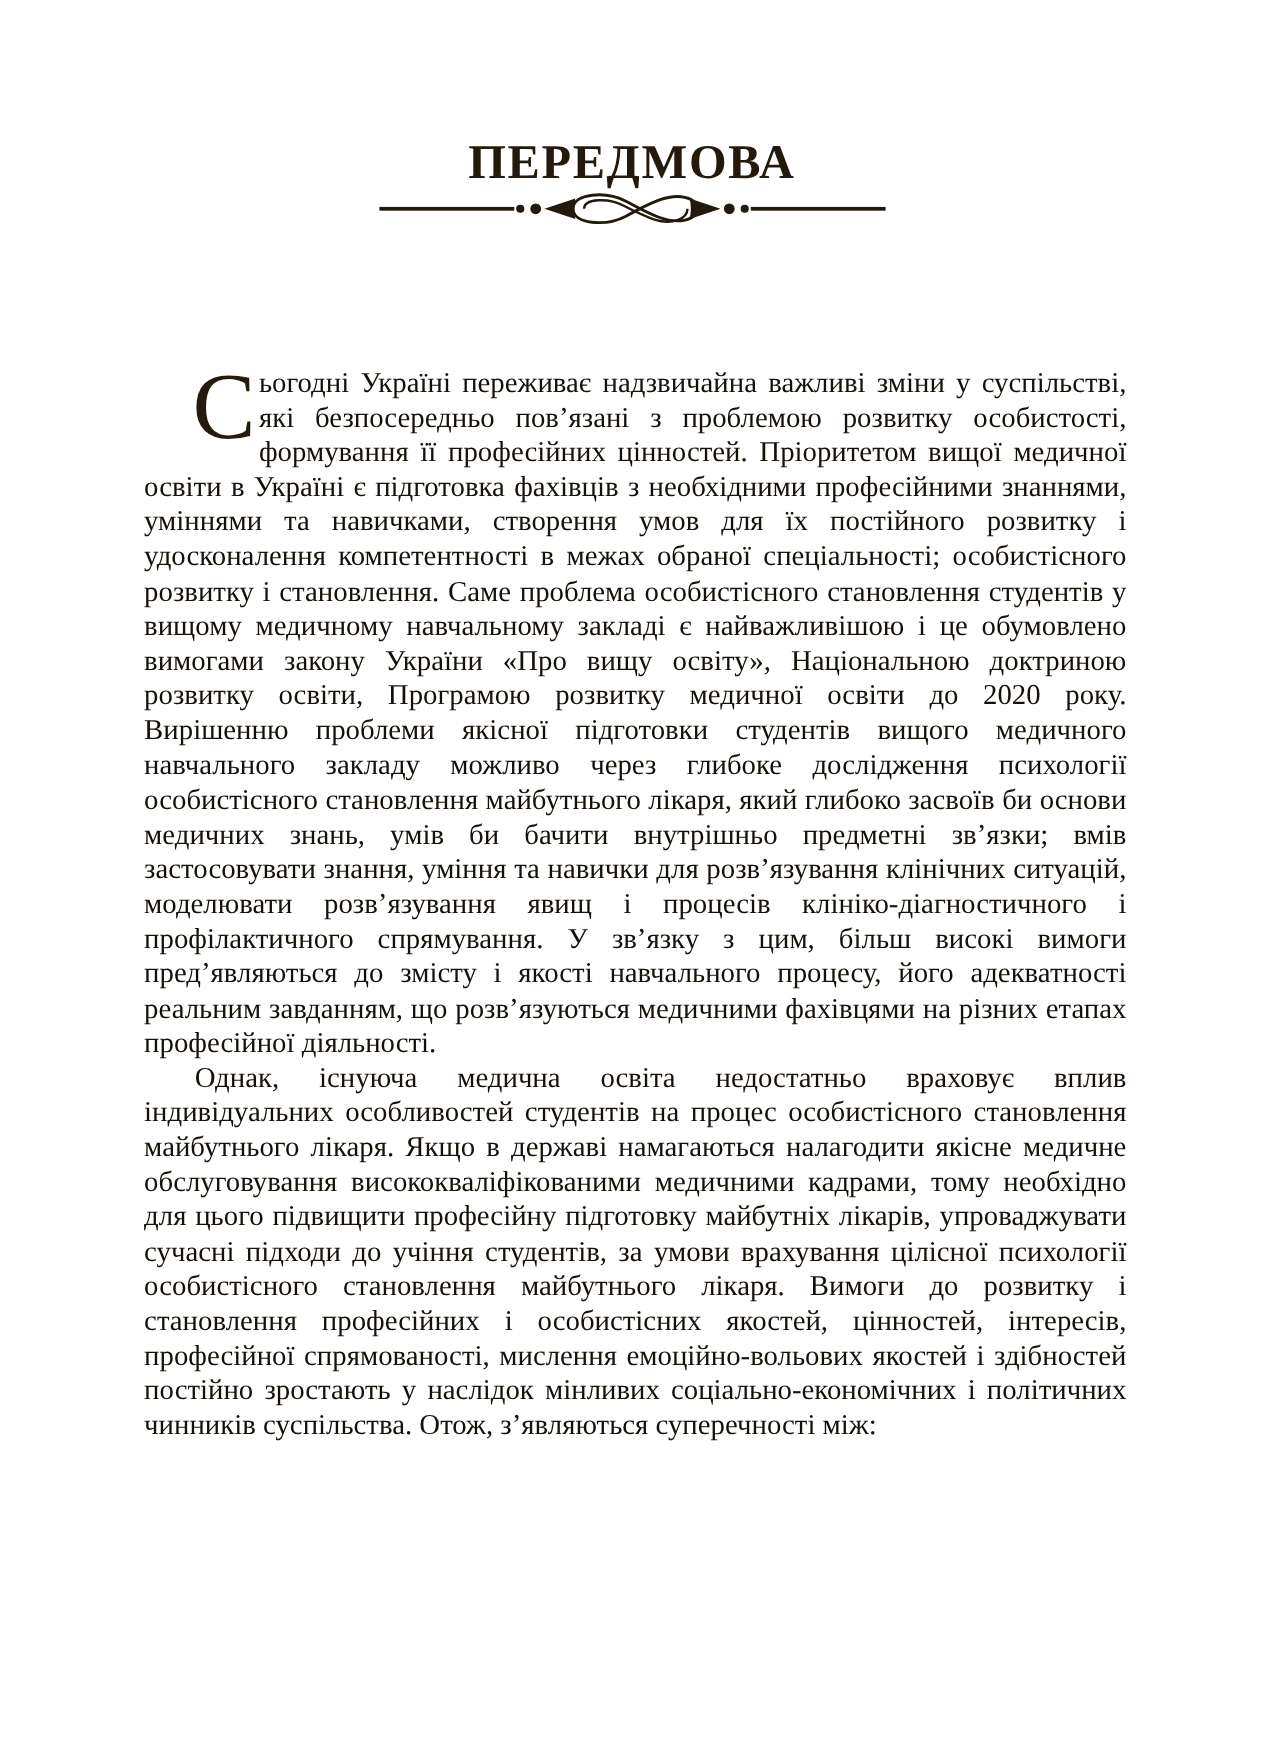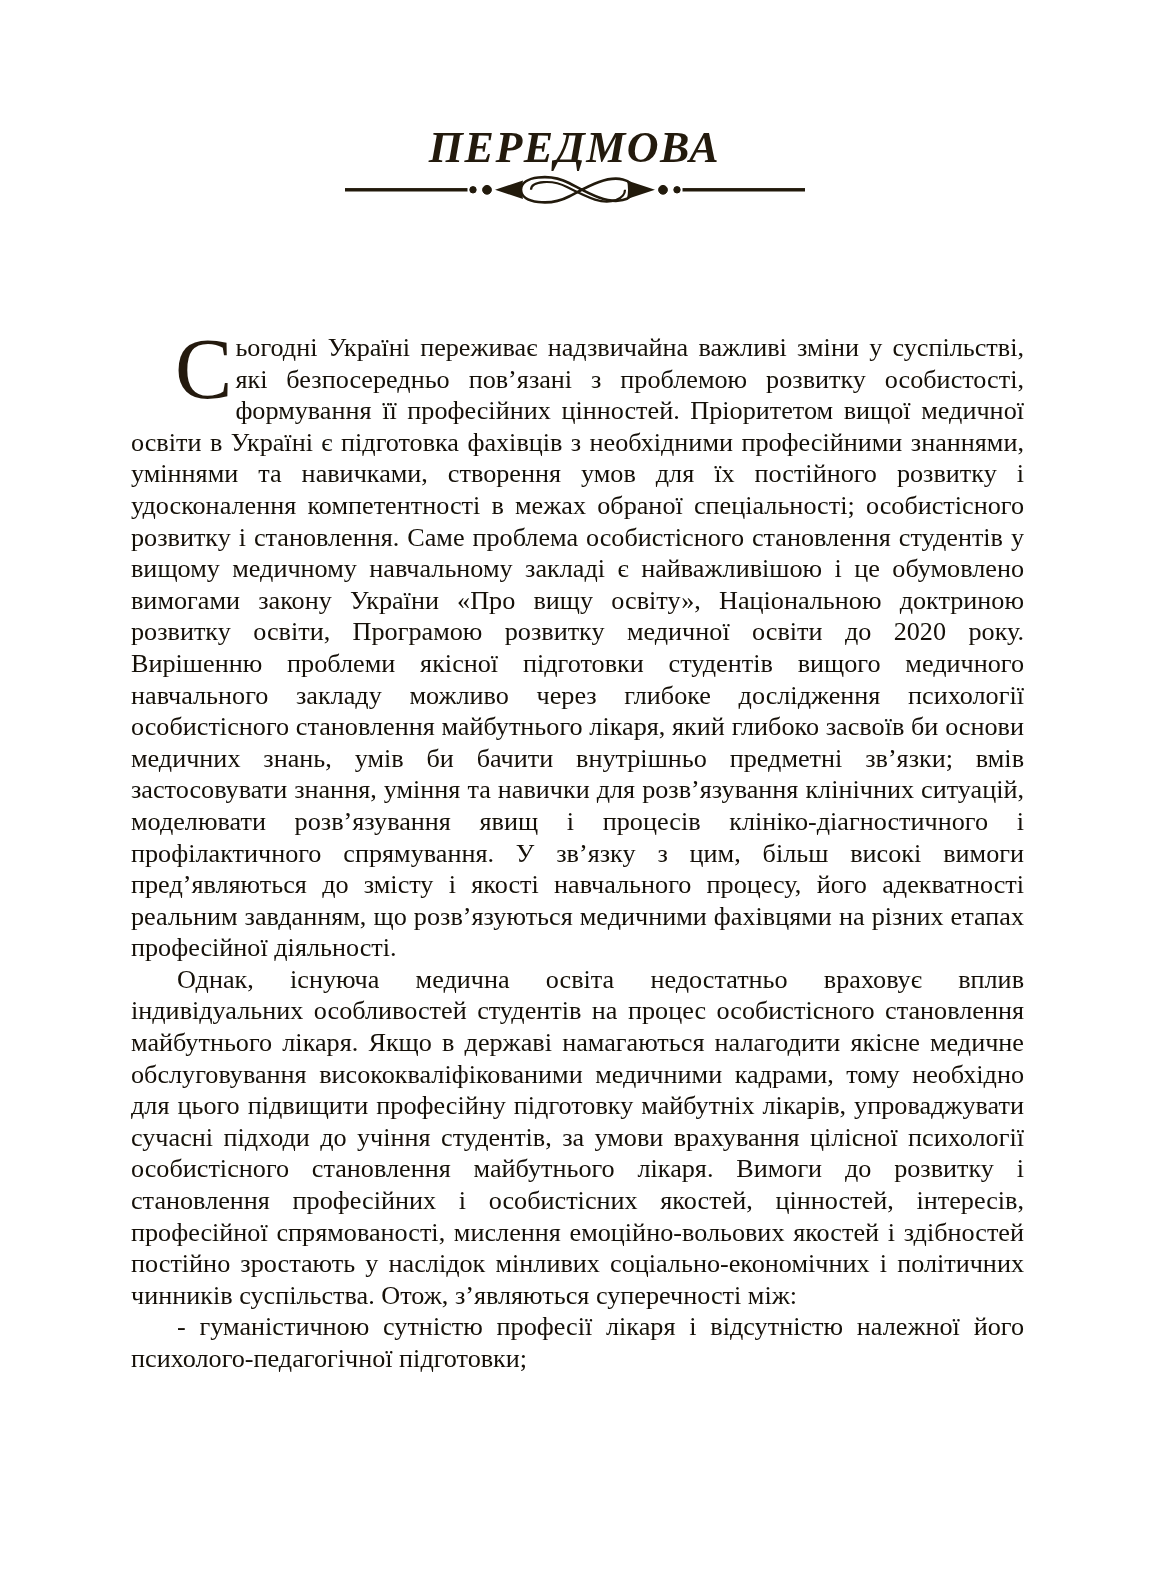--- a/index.html
+++ b/index.html
@@ -23,21 +23,20 @@
     top: 97px;
     left: 0;
     width: 1149px;
     text-align: center;
     font-family: "Liberation Serif", "DejaVu Serif", serif;
     font-weight: bold;
     font-size: 44px;
     letter-spacing: 1.5px;
     color: #231a0d;
     line-height: 1.0;
-    font-style: italic;
   }
 
   
   .ornament {
     position: absolute;
     top: 162px;
     left: 0;
     width: 1149px;
     height: 56px;
     display: flex;
@@ -124,17 +123,16 @@
     </svg>
   </div>
 
   <div class="body-text">
 
     <p class="para-first"><span class="dropcap">С</span><span>ьогодні Україні переживає надзвичайна важливі зміни у суспільстві, які безпосередньо пов’язані з проблемою розвитку особистості, формування її професійних цінностей. Пріоритетом вищої медичної освіти в Україні є підготовка фахівців з необхідними професійними знаннями, уміннями та навичками, створення умов для їх постійного розвитку і удосконалення компетентності в межах обраної спеціальності; особистісного розвитку і становлення. Саме проблема особистісного становлення студентів у вищому медичному навчальному закладі є найважливішою і це обумовлено вимогами закону України «Про вищу освіту», Національною доктриною розвитку освіти, Програмою розвитку медичної освіти до 2020 року. Вирішенню проблеми якісної підготовки студентів вищого медичного навчального закладу можливо через глибоке дослідження психології особистісного становлення майбутнього лікаря, який глибоко засвоїв би основи медичних знань, умів би бачити внутрішньо предметні зв’язки; вмів застосовувати знання, уміння та навички для розв’язування клінічних ситуацій, моделювати розв’язування явищ і процесів клініко-діагностичного і профілактичного спрямування. У зв’язку з цим, більш високі вимоги пред’являються до змісту і якості навчального процесу, його адекватності реальним завданням, що розв’язуються медичними фахівцями на різних етапах професійної діяльності.</span></p>
 
     <p class="para-indent">Однак, існуюча медична освіта недостатньо враховує вплив індивідуальних особливостей студентів на процес особистісного становлення майбутнього лікаря. Якщо в державі намагаються налагодити якісне медичне обслуговування висококваліфікованими медичними кадрами, тому необхідно для цього підвищити професійну підготовку майбутніх лікарів, упроваджувати сучасні підходи до учіння студентів, за умови врахування цілісної психології особистісного становлення майбутнього лікаря. Вимоги до розвитку і становлення професійних і особистісних якостей, цінностей, інтересів, професійної спрямованості, мислення емоційно-вольових якостей і здібностей постійно зростають у наслідок мінливих соціально-економічних і політичних чинників суспільства. Отож, з’являються суперечності між:</p>
 
 
-    <p class="list-line">- гуманістичною сутністю професії лікаря і відсутністю належної його психолого-педагогічної підготовки;</p>
 
   </div>
 
 </div>
 
 </body></html>

